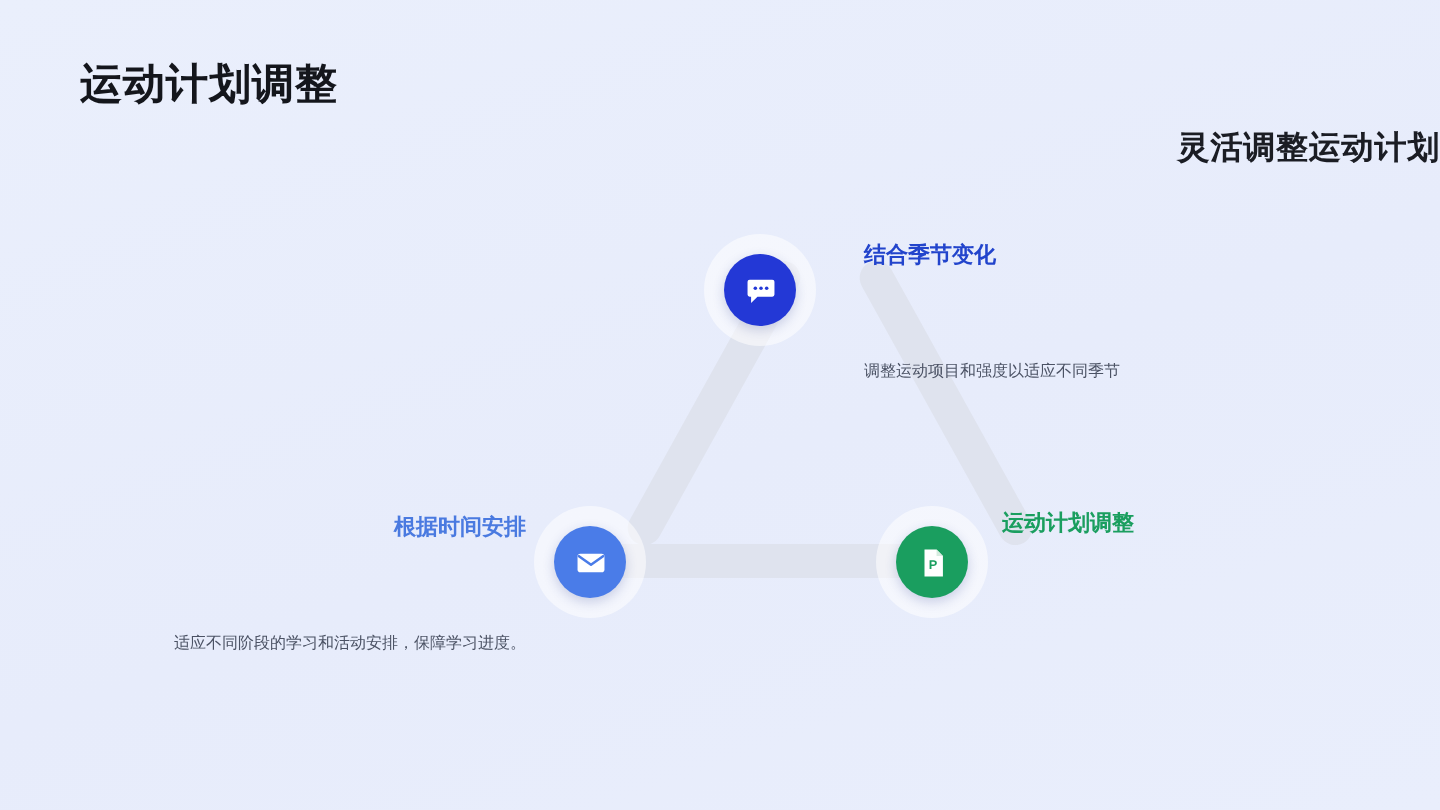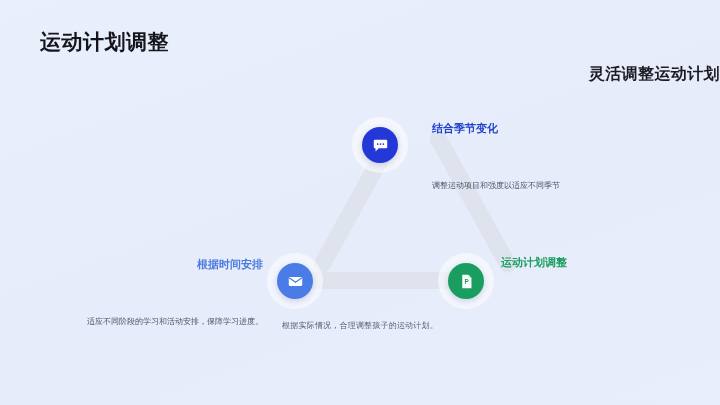--- a/index.html
+++ b/index.html
@@ -216,15 +216,14 @@
 
   <div class="block" id="block-time">
     <div class="heading">根据时间安排</div>
     <div class="desc">适应不同阶段的学习和活动安排，保障学习进度。</div>
   </div>
 
   <div class="block" id="block-body">
     <div class="heading">运动计划调整</div>
   </div>
 
-  <div id="diagram-caption">根据实际情况，合理调整孩子的运动计划。</div>
 
 </div>
 
 </body></html>

